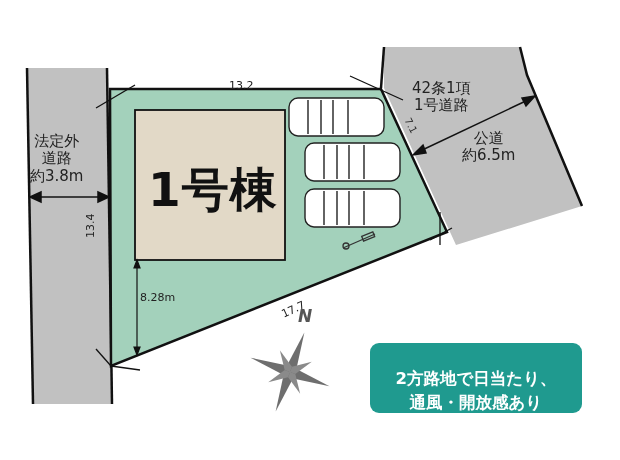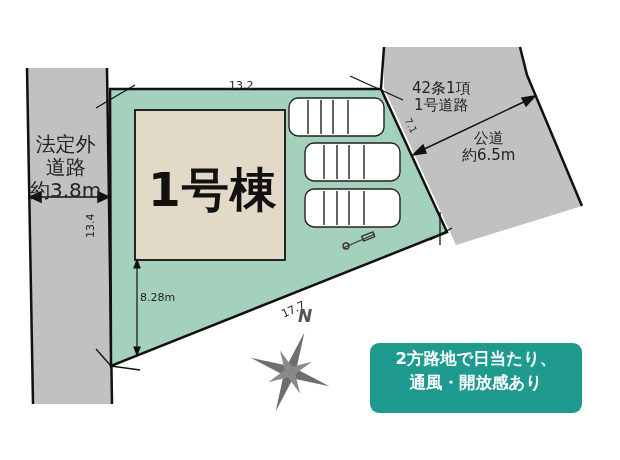--- a/index.html
+++ b/index.html
@@ -1,32 +1,32 @@
 <!DOCTYPE html>
 <html><head>
   <meta charset="utf-8">
   <style>
     html, body { margin: 0; padding: 0; background: #ffffff; }
     body { width: 620px; height: 460px; position: relative; overflow: hidden;
            font-family: "DejaVu Sans", "Liberation Sans", sans-serif; }
     #plan { position: absolute; left: 0; top: 0; width: 620px; height: 460px; }
     .lbl { position: absolute; color: #222; white-space: nowrap; line-height: 1.15; text-align: center; }
-    .road-left-label { left: 30px; top: 133px; font-size: 20px; }
+    .road-left-label { left: 30px; top: 133px; font-size: 15px; }
     .road-right-label { left: 412px; top: 80px; font-size: 15px; }
     .road-right-sub { left: 462px; top: 130px; font-size: 15px; }
     .bldg-label { left: 148px; top: 163px; font-size: 47px; font-weight: bold; color: #111; letter-spacing: 1px; }
     .dim { position: absolute; font-size: 11px; color: #222; white-space: nowrap; }
     .dim-top { left: 229px; top: 69px; margin-top: 10px; }
     .dim-left { left: 84px; top: 238px; transform: rotate(-90deg); transform-origin: left top; font-size: 11px; }
     .dim-setback { left: 140px; top: 291px; }
     .dim-diag { left: 281px; top: 303px; transform: rotate(-25deg); }
     .dim-road { left: 403px; top: 120px; transform: rotate(63deg); font-size: 10px; }
     .callout { position: absolute; left: 370px; top: 343px; width: 212px; height: 70px;
                background: #1f9a8f; border-radius: 9px; color: #ffffff; font-size: 16.5px;
-               font-weight: bold; text-align: center; line-height: 24px; padding-top: 4px; box-sizing: border-box; }
+               font-weight: bold; text-align: center; line-height: 24px; padding-top: 24px; box-sizing: border-box; }
     .north { position: absolute; left: 298px; top: 306px; font-size: 17px; font-weight: bold;
              font-style: italic; color: #555; }
   </style>
 </head>
 <body>
 
 <svg id="plan" viewBox="0 0 620 460" xmlns="http://www.w3.org/2000/svg">
 
   <g>
     <polygon points="27,68 107,68 112,404 33,404" fill="#c1c1c1"></polygon>

